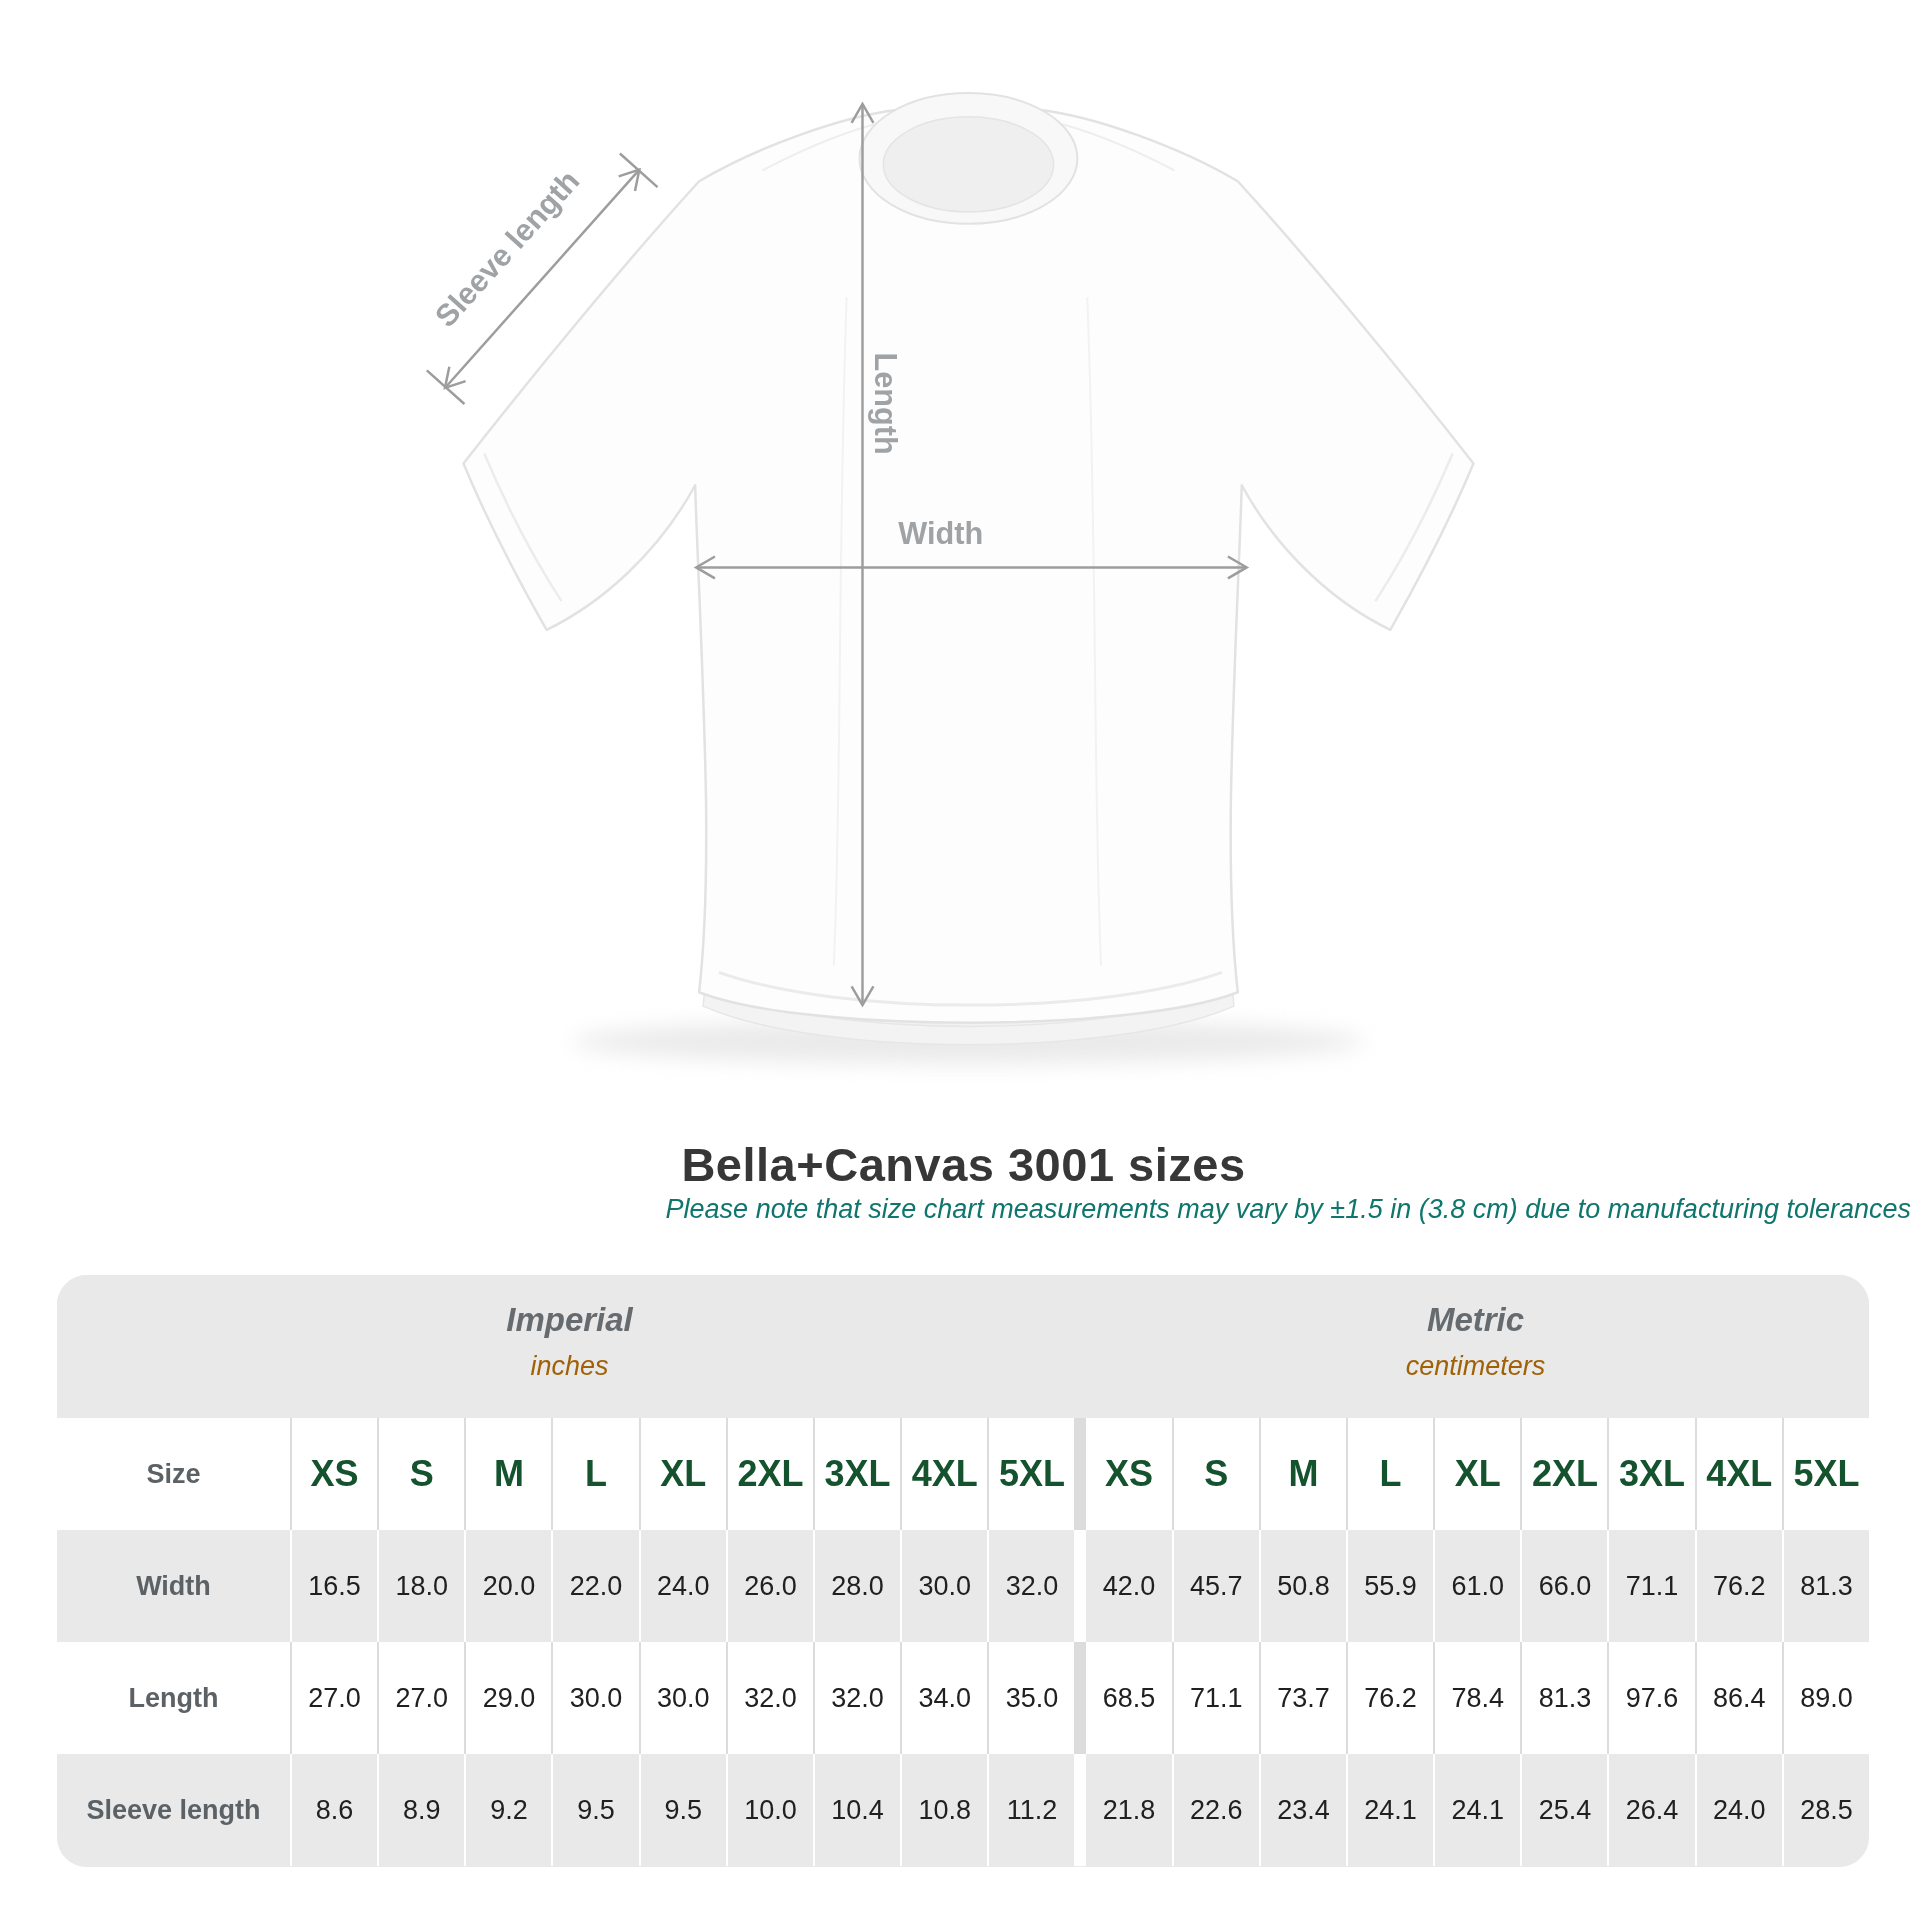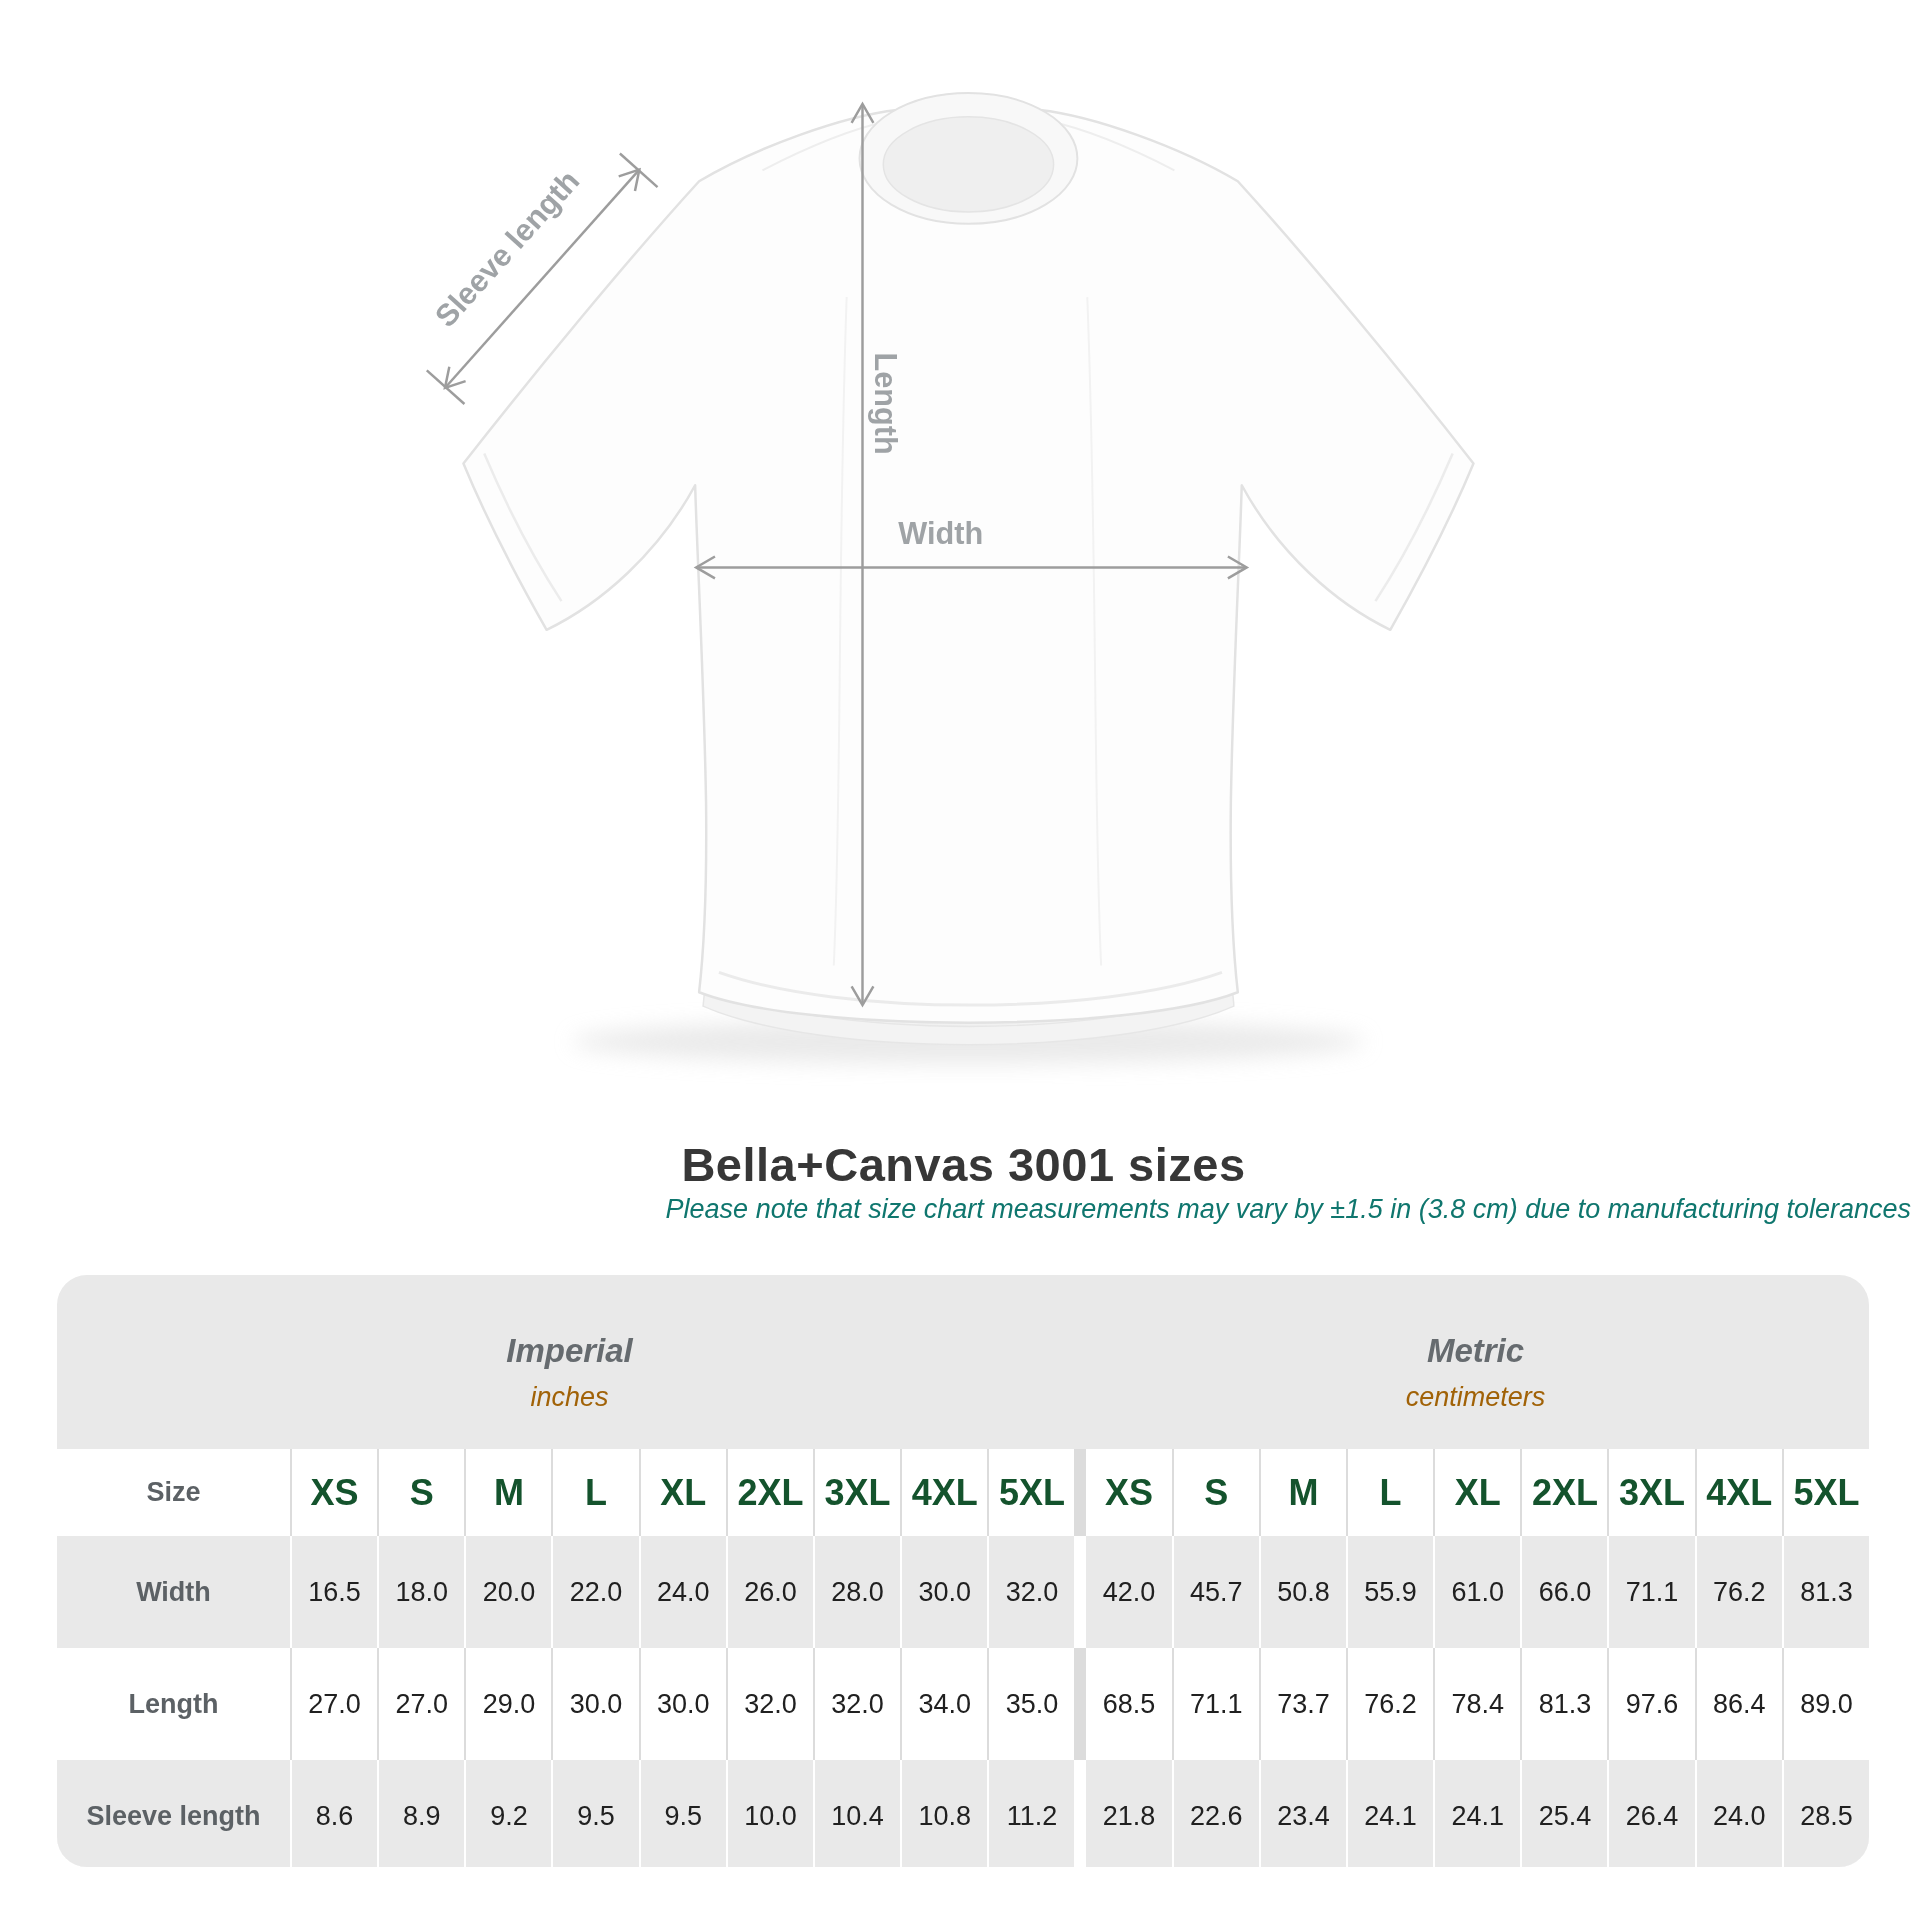--- a/index.html
+++ b/index.html
@@ -9,31 +9,31 @@
   .diagram-svg{position:absolute;left:0;top:0;}
 
   .title{position:absolute;left:0;right:0;top:1137px;margin:0;text-align:center;
          font-size:47px;font-weight:bold;color:#373737;letter-spacing:0.5px;}
   .subtitle{position:absolute;left:0;right:16px;top:1194px;margin:0;text-align:right;
             font-style:italic;font-size:27px;color:#0f766e;}
 
   .size-table{position:absolute;left:57px;top:1275px;width:1812px;height:592px;
               border-radius:30px;overflow:hidden;background:#e9e9e9;}
 
-  .row-units{height:143px;background:#e9e9e9;display:flex;align-items:center;margin-top:31px;}
+  .row-units{height:143px;background:#e9e9e9;display:flex;align-items:center;}
   .unit-group{display:flex;flex-direction:column;align-items:center;justify-content:center;
               gap:12px;padding-bottom:10px;}
   .unit-group.left{width:1025px;}
   .unit-group.right{flex:1;}
   .unit-title{font-size:33px;font-weight:bold;font-style:italic;color:#666b6f;}
   .unit-sub{font-size:27px;font-style:italic;color:#a16207;}
 
   .trow{display:grid;grid-template-columns:233px repeat(9,1fr) 8px repeat(9,1fr);column-gap:2px;}
   .trow > div{display:flex;align-items:center;justify-content:center;}
-  .row-head{height:87px;background:#dcdcdc;}
+  .row-head{height:112px;background:#dcdcdc;}
   .row-data{height:112px;}
   .gap-white{background:#ffffff;}
   .gap-gray{background:#dcdcdc;}
   .cw{background:#ffffff;}
   .cg{background:#e9e9e9;}
   .sp{background:transparent;}
   .lbl{font-size:27px;font-weight:bold;color:#5c6165;}
   .hdr{font-size:36px;font-weight:bold;color:#14532d;}
   .val{font-size:27px;color:#202020;}
 </style>

